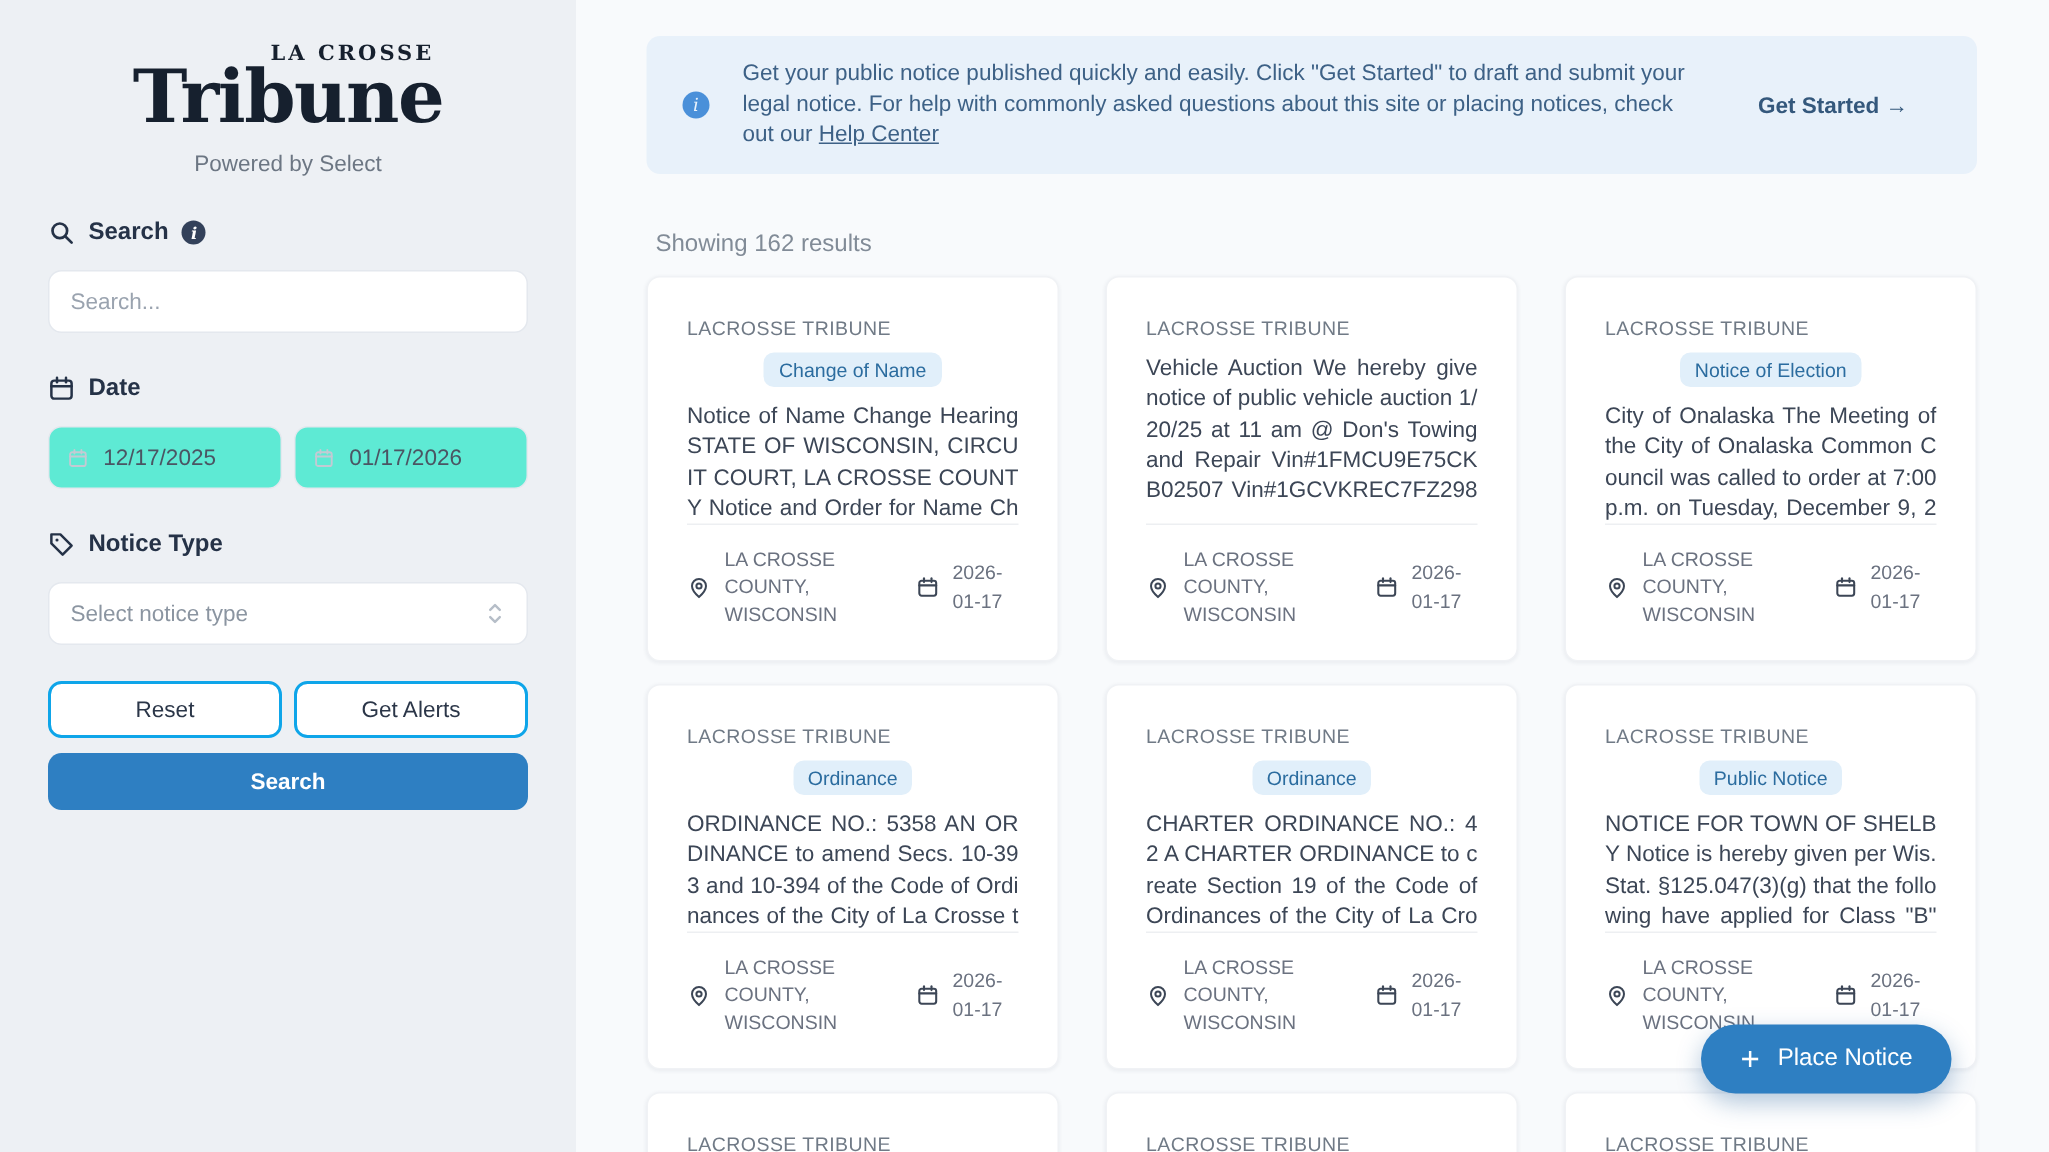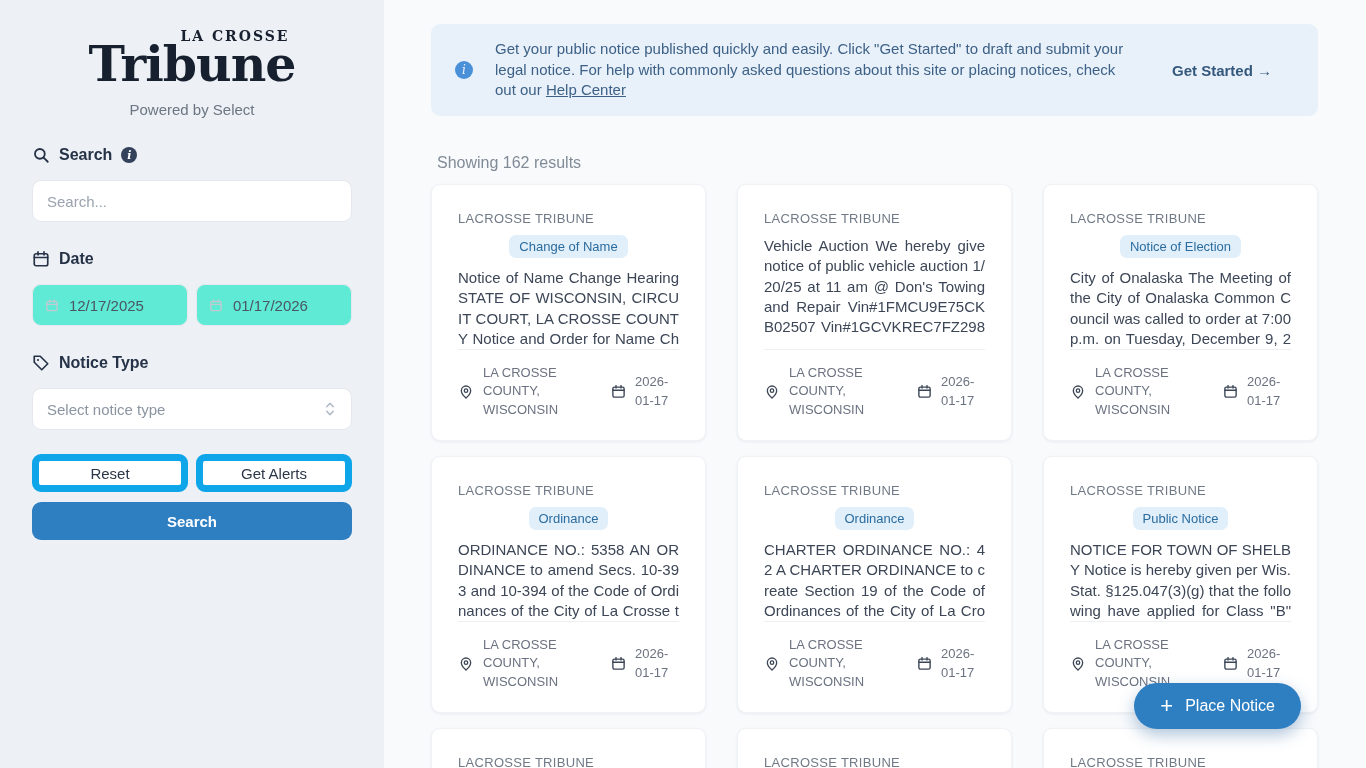--- a/index.html
+++ b/index.html
@@ -58,21 +58,21 @@
 
   .select-box {
     margin-top: 16px; height: 42px; background: #fff; border: 1px solid #e4e8ee; border-radius: 9px;
     display: flex; align-items: center; justify-content: space-between; padding: 0 14px;
     font-size: 15px; color: #8b95a1; cursor: pointer;
   }
   .select-box svg { color: #b6bec8; }
 
   .btn-row { display: flex; gap: 8px; margin-top: 24px; }
   .btn-secondary {
-    flex: 1; height: 38px; background: #fff; border: 7px solid #0ea5e9; border-radius: 9px;
+    flex: 1; height: 38px; background: #fff; border: 2px solid #0ea5e9; border-radius: 9px;
     font-size: 15px; font-weight: 500; color: #2b3648; cursor: pointer;
     font-family: "Liberation Sans", sans-serif;
   }
   .btn-primary {
     width: 100%; margin-top: 10px; height: 38px; border: none; border-radius: 9px;
     background: var(--accent-blue, #2e7fc2); color: #fff; font-size: 15px; font-weight: 700;
     cursor: pointer; font-family: "Liberation Sans", sans-serif;
   }
 
   

